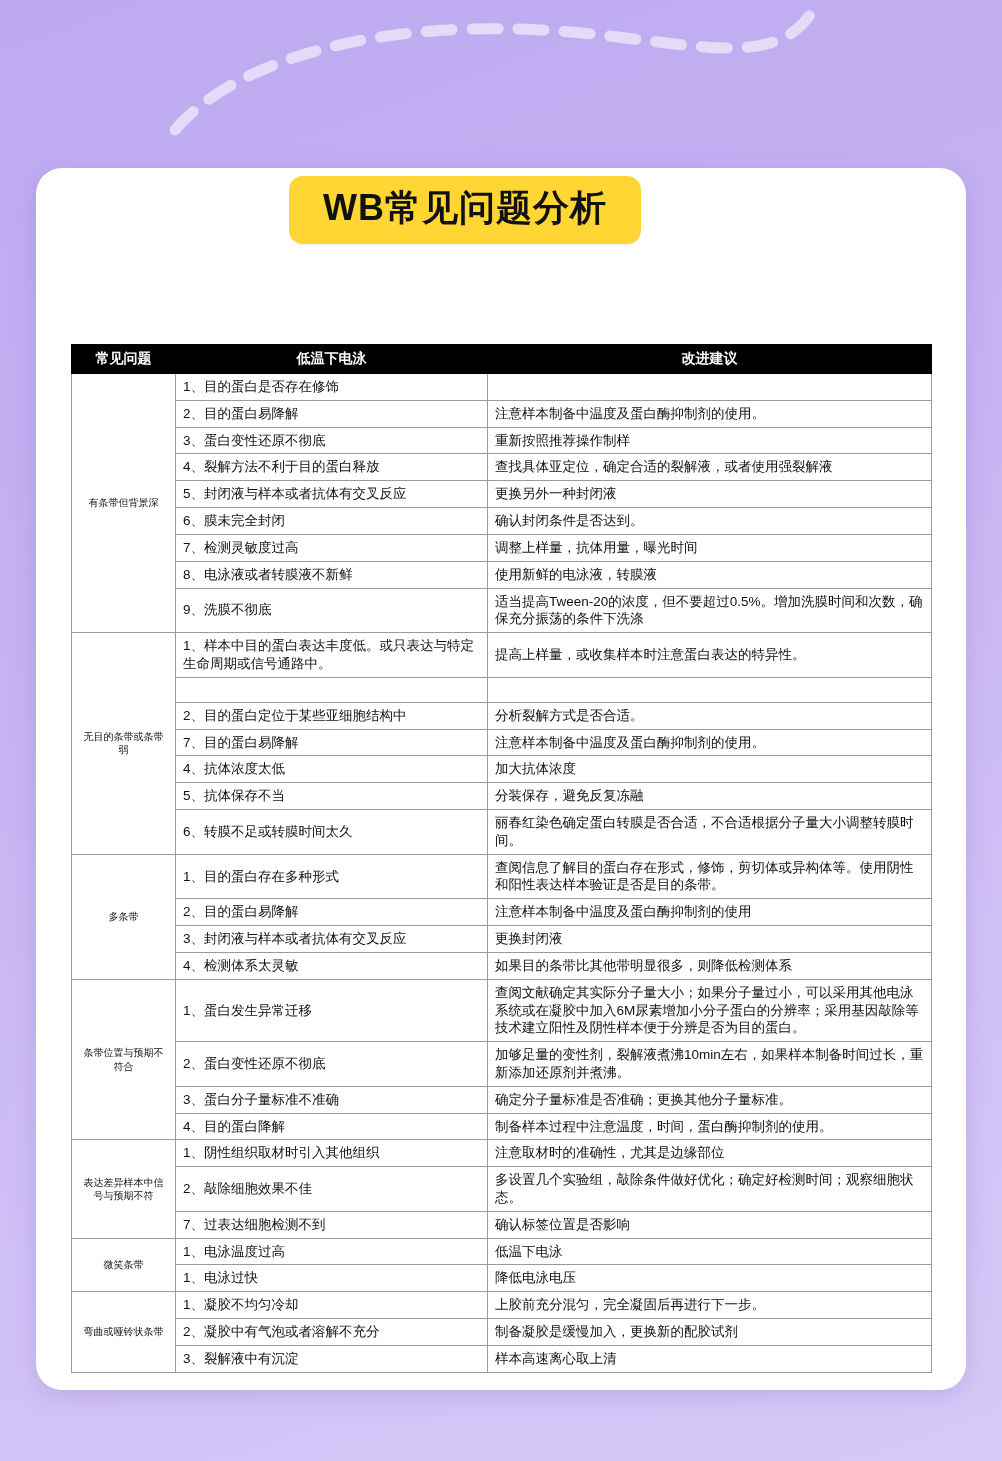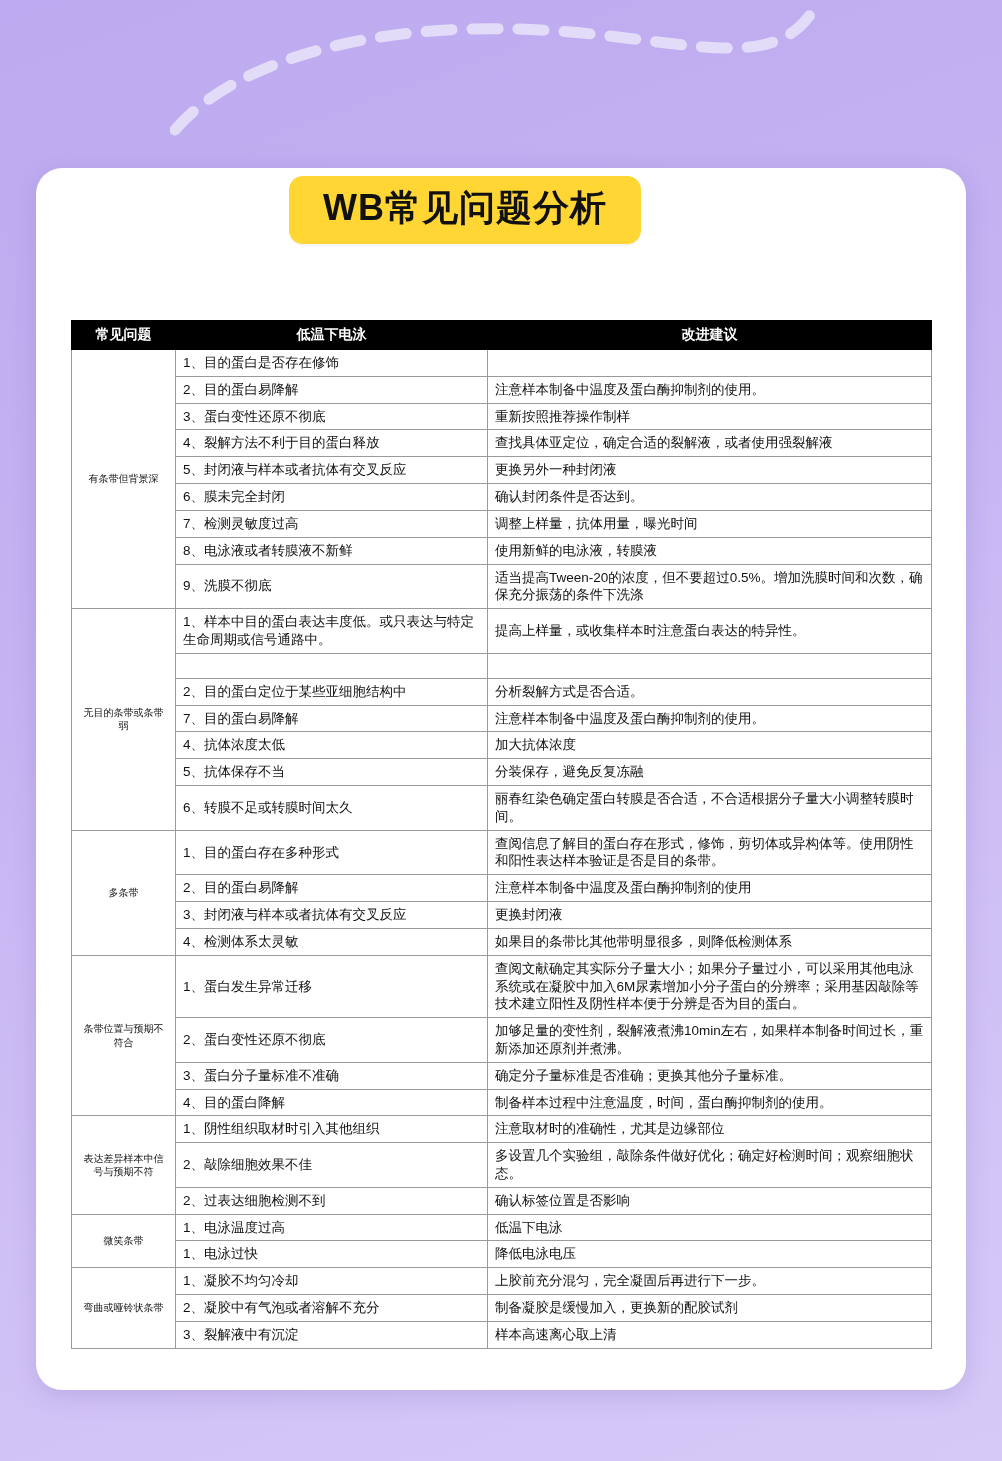--- a/index.html
+++ b/index.html
@@ -50,21 +50,21 @@
     font-size: 36px;
     font-weight: bold;
     color: #111111;
     letter-spacing: 1px;
     line-height: 1;
     display: block;
   }
   .table-wrap {
     position: absolute;
     left: 71px;
-    top: 320px;
+    top: 344px;
     width: 860px;
   }
   table.wb {
     border-collapse: collapse;
     width: 860px;
     table-layout: fixed;
     font-size: 13.5px;
     color: #111;
   }
   table.wb th {
@@ -232,21 +232,21 @@
         <tr>
           <td class="cat" rowspan="3">表达差异样本中信号与预期不符</td>
           <td class="cause">1、阴性组织取材时引入其他组织</td>
           <td class="advice">注意取材时的准确性，尤其是边缘部位</td>
         </tr>
         <tr>
           <td class="cause">2、敲除细胞效果不佳</td>
           <td class="advice">多设置几个实验组​，敲除条件做好优化；确定好检测时间；观察细胞状态。</td>
         </tr>
         <tr>
-          <td class="cause">2、过表达细胞检测不到</td>
+          <td class="cause">7、过表达细胞检测不到</td>
           <td class="advice">确认标签位置是否影响</td>
         </tr>
         <tr>
           <td class="cat" rowspan="2">微笑条带</td>
           <td class="cause">1、电泳温度过高</td>
           <td class="advice">低温下电泳</td>
         </tr>
         <tr>
           <td class="cause">1、电泳过快</td>
           <td class="advice">降低电泳电压</td>

